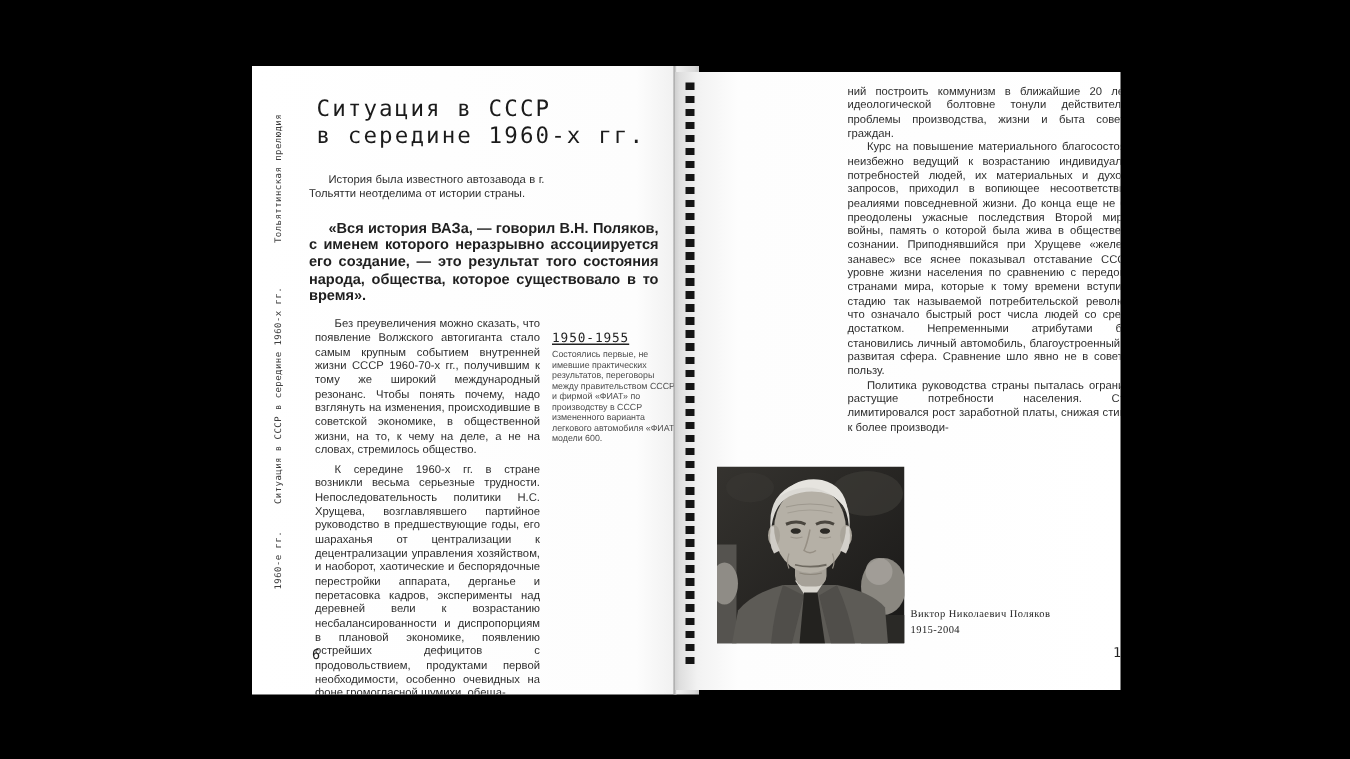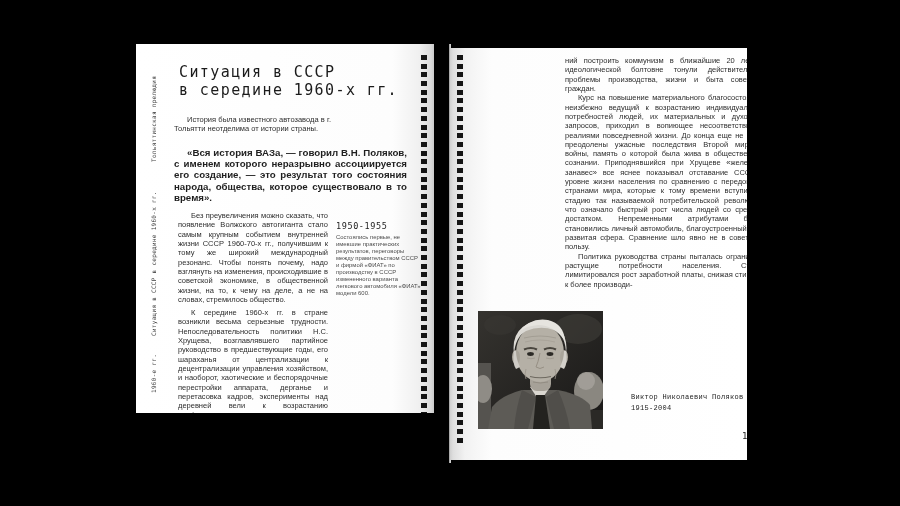--- a/index.html
+++ b/index.html
@@ -1,19 +1,19 @@
 <!DOCTYPE html>
 <html><head>
 <meta charset="utf-8">
 <style>
   html,body{margin:0;padding:0;background:#000;}
   .stage{position:relative;width:900px;height:506px;background:#000;overflow:hidden;
          font-family:"Liberation Sans",sans-serif;}
   .page{position:absolute;overflow:hidden;}
-  .page-left{left:136px;top:44px;width:298px;height:369px;
+  .page-left{left:168px;top:44px;width:298px;height:419px;
     background:linear-gradient(to right,#ffffff 0%,#fdfdfd 86%,#f0f0f0 95%,#d9d9d9 99%,#c9c9c9 100%);}
   .page-right{left:450px;top:48px;width:297px;height:412px;
     background:linear-gradient(to left,#ffffff 0%,#fdfdfd 86%,#f2f2f2 95%,#dedede 99%,#cfcfcf 100%);}
   .holes{position:absolute;width:6px;
     background-image:repeating-linear-gradient(to bottom,#141414 0px,#141414 5px,rgba(0,0,0,0) 5px,rgba(0,0,0,0) 8.7px);}
   .holes-l{left:285px;top:11px;height:391px;}
   .holes-r{left:7px;top:7px;height:391px;}
   .vlabel{position:absolute;writing-mode:vertical-rl;transform:rotate(180deg);
     font-family:"DejaVu Sans Mono",monospace;font-size:6px;letter-spacing:.3px;color:#3c3c3c;white-space:nowrap;}
   .vl1{left:14px;top:26px;height:92px;}
@@ -23,32 +23,32 @@
     font-family:"DejaVu Sans Mono",monospace;font-size:15px;line-height:17.5px;
     letter-spacing:1.4px;color:#1b1b1b;white-space:nowrap;}
   .intro{position:absolute;left:38px;top:71px;width:157px;
     font-size:7.5px;line-height:9.3px;color:#2d2d2d;text-align:justify;text-indent:13px;margin:0;}
   .quote{position:absolute;left:38px;top:103px;width:233px;
     font-size:9.7px;line-height:11.2px;font-weight:bold;color:#1f1f1f;text-align:justify;text-indent:13px;margin:0;}
   .bodycol{position:absolute;left:38px;top:163px;width:158px;
     font-size:7.5px;line-height:9.32px;color:#2d2d2d;text-align:justify;}
   .bodycol p{margin:4px;text-indent:13px;}
   .sidenote{position:absolute;left:200px;top:177px;width:85px;}
-  .sidenote .yrs{font-family:"DejaVu Sans Mono",monospace;font-size:8.5px;letter-spacing:.6px;color:#222;margin:0 0 3px 0;}
+  .sidenote .yrs{font-family:"DejaVu Sans Mono",monospace;font-size:8.5px;letter-spacing:.6px;color:#222;margin:0 0 3px 0;text-decoration:underline;}
   .sidenote .nt{font-size:5.9px;line-height:7px;color:#4c4c4c;margin:0;text-align:left;}
   .pagenum{position:absolute;font-family:"DejaVu Sans Mono",monospace;font-size:9px;color:#222;}
   .pn-l{left:40px;top:388px;}
   .pn-r{left:260px;top:383px;margin-left:32px;}
   .bodycol-r{position:absolute;left:87px;top:8px;width:200px;
     font-size:7.5px;line-height:9.32px;color:#2d2d2d;text-align:justify;margin-left:28px;}
   .bodycol-r p{margin:0;text-indent:13px;}
   .bodycol-r p.cont{text-indent:0;}
   .photo{position:absolute;left:28px;top:263px;width:125px;height:118px;display:block;}
-  .caption{position:absolute;left:157px;top:344px;
-    font-family:Liberation Mono, monospace;font-size:7px;line-height:11px;letter-spacing:.3px;color:#222;white-space:nowrap;margin-left:24px;}
+  .caption{position:absolute;left:157px;top:356px;
+    font-family:Liberation Serif, serif;font-size:7px;line-height:11px;letter-spacing:.3px;color:#222;white-space:nowrap;}
   .gutterline{position:absolute;left:449px;top:44px;width:2px;height:419px;
     background:linear-gradient(to right,#9a9a9a,#e0e0e0);}
 </style>
 </head>
 <body>
 
 <div class="stage">
 
   <div class="page page-left">
     <div class="vlabel vl1">Тольяттинская прелюдия</div>

